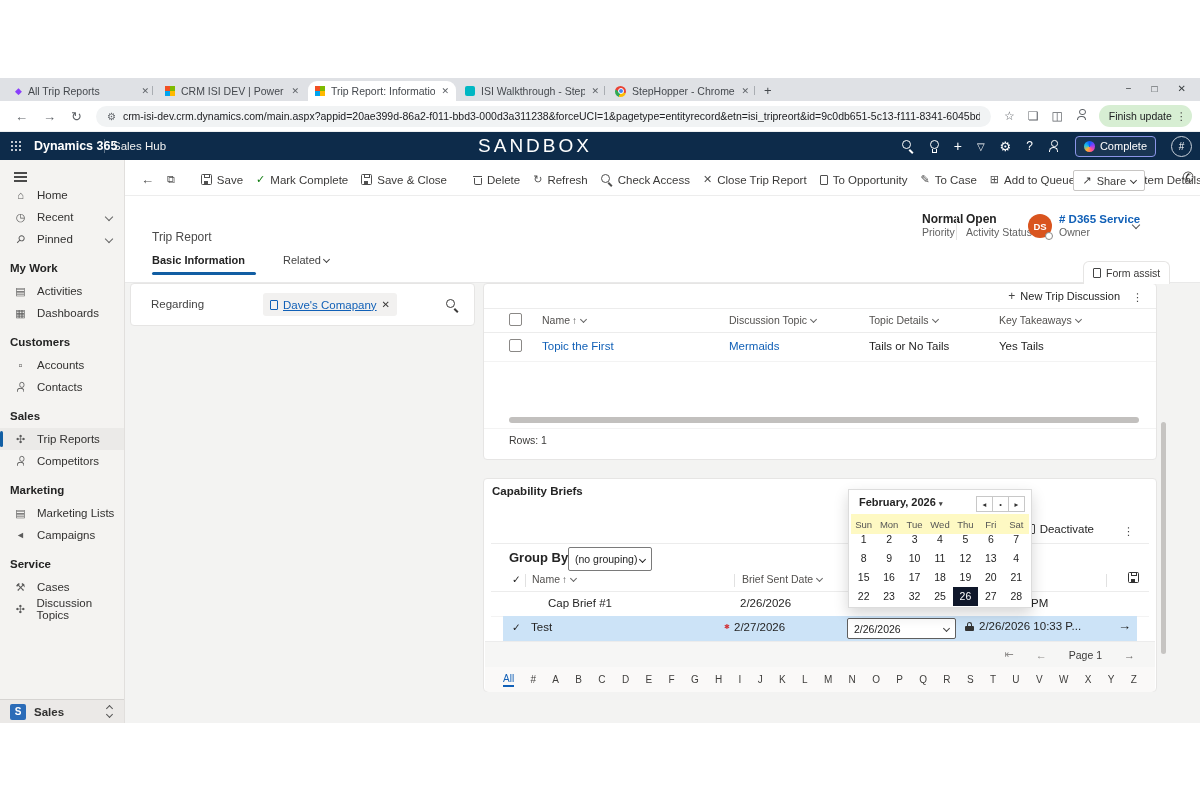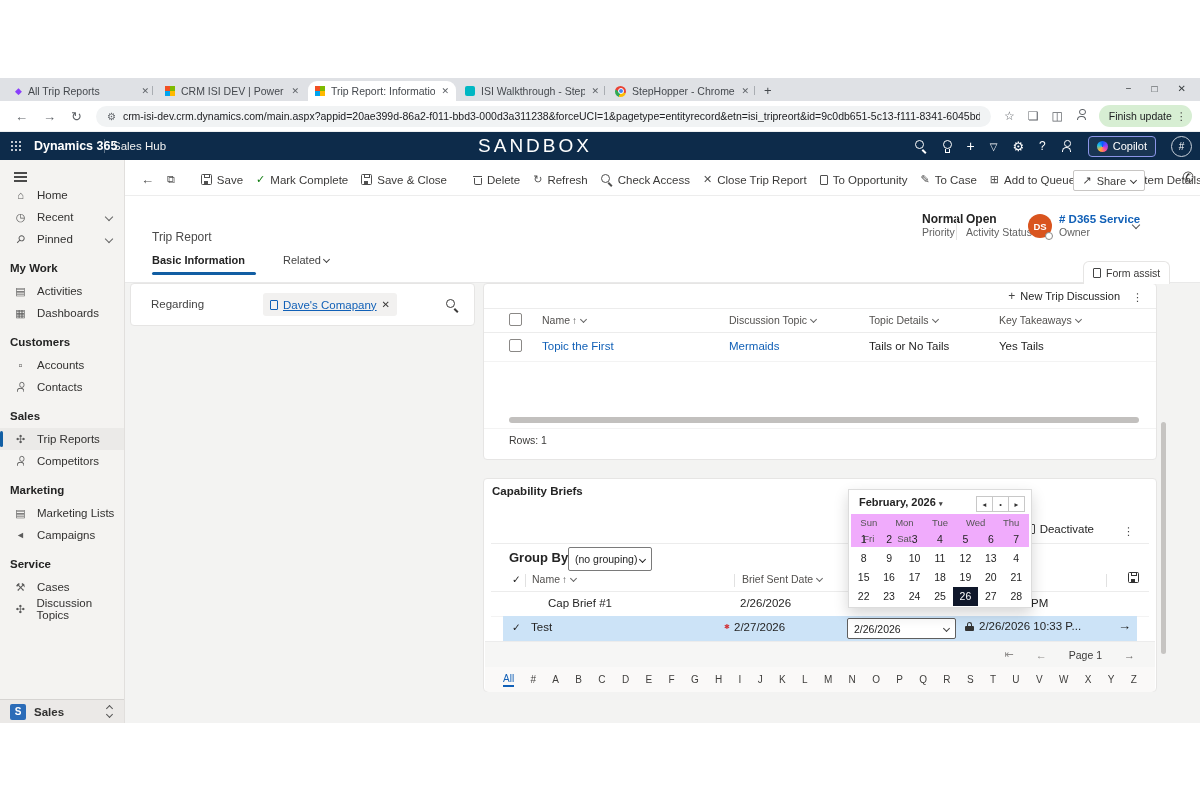--- a/index.html
+++ b/index.html
@@ -134,21 +134,21 @@
   .pagrow{position:absolute;left:1px;right:1px;top:162px;height:26px;background:#f6f6f5;border-top:1px solid #ececec;display:flex;align-items:center;justify-content:flex-end;gap:22px;padding-right:20px;font-size:11px;color:#8f8d8b;box-sizing:border-box}
   .pagrow .pg{font-size:10.5px;color:#3b3a39}
   .alpharow{position:absolute;left:1px;right:1px;top:188px;height:25px;background:#faf9f8;display:flex;align-items:center;justify-content:space-between;padding:0 18px;font-size:10px;color:#3f3e3c;border-radius:0 0 4px 4px}
   .alpharow span:first-child{color:#1160b7;border-bottom:2px solid #1160b7;padding-bottom:1px}
 
   .calendar{position:absolute;left:723px;top:329px;width:184px;height:119px;background:#fff;border:1px solid #dcdcdc;box-shadow:0 6px 14px rgba(0,0,0,.16);z-index:40;box-sizing:border-box}
   .cal-month{position:absolute;left:10px;top:6px;font-size:11px;font-weight:600;color:#242424}
   .cal-nav{position:absolute;right:6px;top:6px;height:14px;border:1px solid #c8c8c8;display:flex}
   .cal-nav .nv{width:15px;display:flex;align-items:center;justify-content:center;font-size:7.5px;color:#333;border-left:1px solid #c8c8c8}
   .cal-nav .nv:first-child{border-left:none}
-  .cal-week{position:absolute;left:2px;right:2px;top:24px;height:33px;background:#f0abfc;display:grid;grid-template-columns:repeat(5,1fr);align-items:center;text-align:center;font-size:9.5px;color:#555}
+  .cal-week{position:absolute;left:2px;right:2px;top:24px;height:20px;background:#fef9c3;display:grid;grid-template-columns:repeat(7,1fr);align-items:center;text-align:center;font-size:9.5px;color:#555}
   .cal-grid{position:absolute;left:2px;right:2px;top:40px;display:grid;grid-template-columns:repeat(7,1fr);text-align:center;font-size:10.5px;color:#242424}
   .cal-grid span{height:19px;line-height:19px}
   .cal-grid span.sel{background:#0f172a;color:#fff}
 
   .green{color:#107c10}
   .red-ast{position:absolute;left:240px;top:144px;font-size:7px;color:#d13438}
 </style>
 </head>
 <body>
 
@@ -224,21 +224,21 @@
         </span>
       <span class="ab-ic" style="font-size:14px">+</span>
       <span class="ab-ic" style="font-size:10px">▽</span>
       <span class="ab-ic" style="font-size:13px">⚙</span>
       <span class="ab-ic">?</span>
       <span class="ab-ic">
           <span class="i-person"></span>
         </span>
       <div class="cp-pill">
         <span class="cp-logo"></span>
-        <span>Copilot</span>
+        <span>Complete</span>
       </div>
       <span class="ab-av">#</span>
     </div>
   </div>
 
   <div class="appbody">
 
     <aside class="sidebar">
       <span class="i-burger sn-burger"></span>
       <div class="sn-item">
@@ -567,21 +567,21 @@
             <span>4</span>
             <span>15</span>
             <span>16</span>
             <span>17</span>
             <span>18</span>
             <span>19</span>
             <span>20</span>
             <span>21</span>
             <span>22</span>
             <span>23</span>
-            <span>24</span>
+            <span>32</span>
             <span>25</span>
             <span class="sel">26</span>
             <span>27</span>
             <span>28</span>
           </div>
       </div>
 
       <div class="vscroll"></div>
     </div>
   </div>

